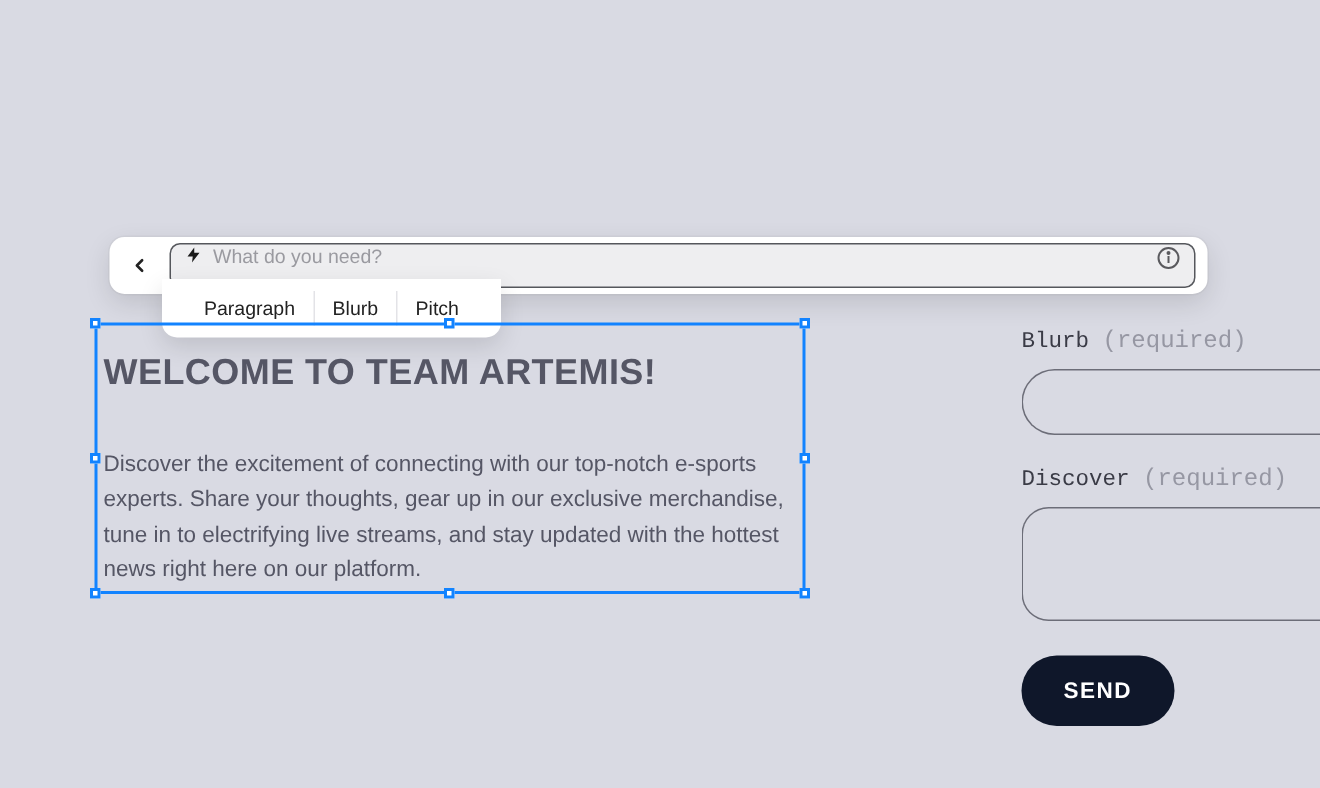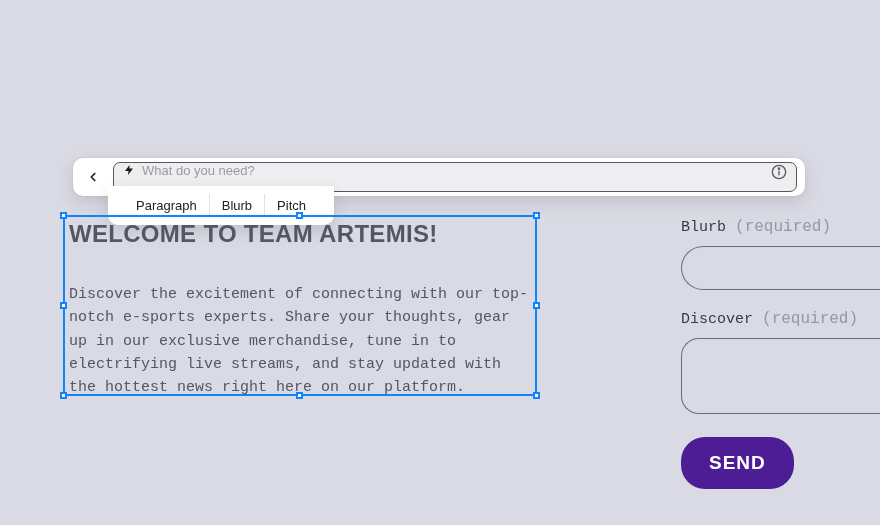--- a/index.html
+++ b/index.html
@@ -115,34 +115,34 @@
     .h-tl { top: -5px; left: -5px; }
     .h-tr { top: -5px; right: -5px; }
     .h-bl { bottom: -5px; left: -5px; }
     .h-br { bottom: -5px; right: -5px; }
     .h-tm { top: -5px; left: 50%; margin-left: -4px; }
     .h-bm { bottom: -5px; left: 50%; margin-left: -4px; }
     .h-ml { left: -5px; top: 50%; margin-top: -4px; }
     .h-mr { right: -5px; top: 50%; margin-top: -4px; }
     .content-block {
       position: absolute;
-      top: 220px;
+      top: 235px;
       left: 69px;
       width: 465px;
     }
     .content-title {
       font-family: Arial, sans-serif;
       font-weight: 800;
       font-size: 24px;
       letter-spacing: 0.3px;
       color: #555665;
       margin-bottom: 35px;
     }
     .content-body {
-      font-family: Liberation Mono, monospace;
+      font-family: Liberation Sans, sans-serif;
       font-size: 15px;
       line-height: 1.55;
       color: #555665;
     }
     .form-area {
       position: absolute;
       top: 218px;
       left: 681px;
       width: 250px;
     }
@@ -179,28 +179,28 @@
       background: transparent;
       margin-bottom: 18px;
       outline: none;
       padding: 12px 16px;
       font-family: ui-monospace, Menlo, monospace;
       font-size: 14px;
       color: #333;
       resize: none;
     }
     .send-btn {
-      background: #4c1d95;
+      background: #0f172a;
       color: #fff;
       border: none;
       border-radius: 24px;
       font-family: Arial, sans-serif;
       font-weight: 600;
       letter-spacing: 1px;
-      font-size: 19px;
+      font-size: 15px;
       padding: 15px 28px;
       cursor: pointer;
     }
   </style>
 </head>
 <body>
 
 <div class="search-bar-container">
   <div class="back-btn">
     <svg width="14" height="14" viewBox="0 0 24 24" fill="none" stroke="currentColor" stroke-width="3" stroke-linecap="round" stroke-linejoin="round">

